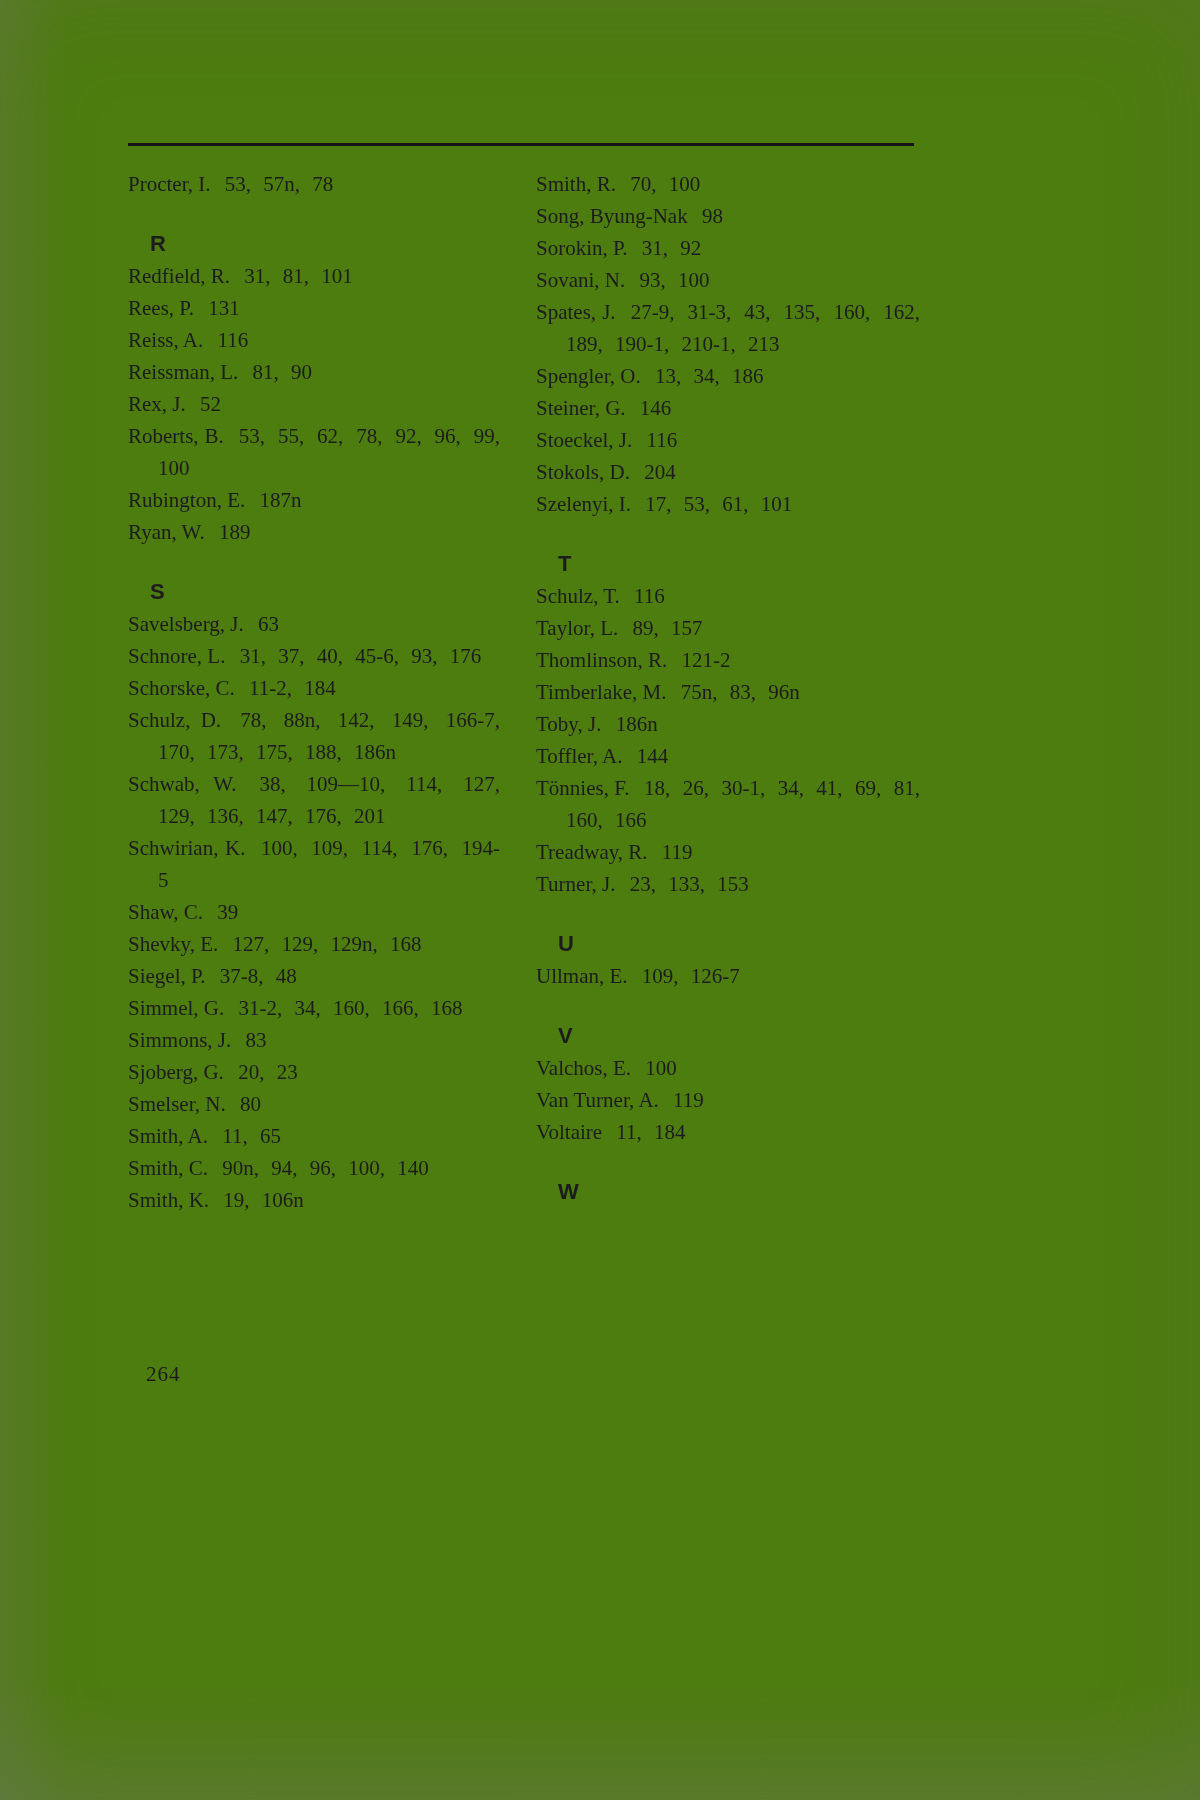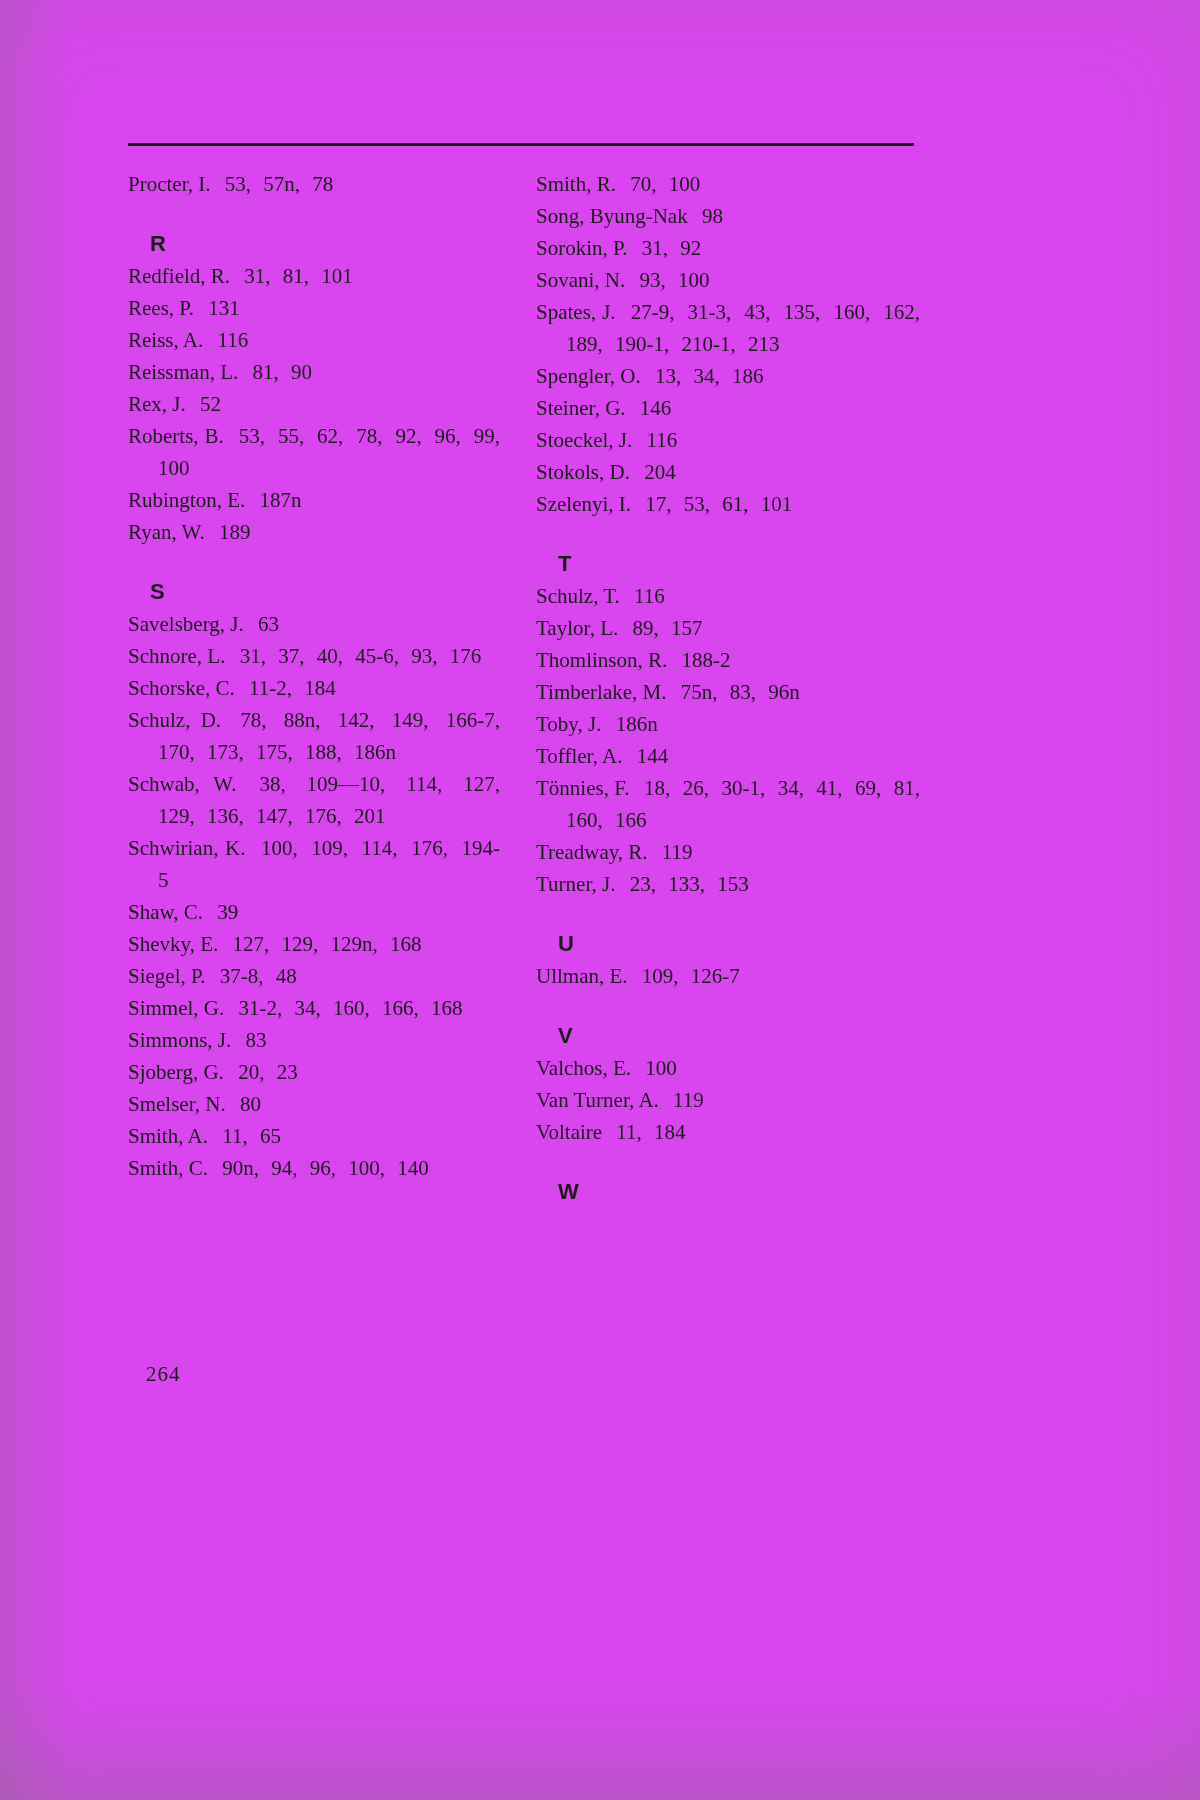--- a/index.html
+++ b/index.html
@@ -10,21 +10,21 @@
     width: 1200px;
     height: 1800px;
     background: #e9e8e5;
     font-family: "Liberation Serif", serif;
     color: #1c1c1c;
   }
   .scan {
     position: relative;
     width: 1200px;
     height: 1800px;
-    background: #d946ef;
+    background: #4d7c0f;
     box-shadow: inset 0 0 100px rgba(110, 110, 105, 0.18);
     overflow: hidden;
   }
   .edge-shade {
     position: absolute;
     pointer-events: none;
   }
   .edge-left {
     left: 0; top: 0; bottom: 0; width: 70px;
     background: linear-gradient(to right, rgba(120,120,115,0.18), rgba(120,120,115,0));
@@ -115,36 +115,37 @@
         <div class="entry"><span class="entry-name">Schwirian, K.</span> <span class="entry-pages">100, 109, 114, 176, 194-5</span></div>
         <div class="entry"><span class="entry-name">Shaw, C.</span> <span class="entry-pages">39</span></div>
         <div class="entry"><span class="entry-name">Shevky, E.</span> <span class="entry-pages">127, 129, 129n, 168</span></div>
         <div class="entry"><span class="entry-name">Siegel, P.</span> <span class="entry-pages">37-8, 48</span></div>
         <div class="entry"><span class="entry-name">Simmel, G.</span> <span class="entry-pages">31-2, 34, 160, 166, 168</span></div>
         <div class="entry"><span class="entry-name">Simmons, J.</span> <span class="entry-pages">83</span></div>
         <div class="entry"><span class="entry-name">Sjoberg, G.</span> <span class="entry-pages">20, 23</span></div>
         <div class="entry"><span class="entry-name">Smelser, N.</span> <span class="entry-pages">80</span></div>
         <div class="entry"><span class="entry-name">Smith, A.</span> <span class="entry-pages">11, 65</span></div>
         <div class="entry"><span class="entry-name">Smith, C.</span> <span class="entry-pages">90n, 94, 96, 100, 140</span></div>
+        <div class="entry"><span class="entry-name">Smith, K.</span> <span class="entry-pages">19, 106n</span></div>
       </div>
     <div class="col col-right" id="col-right">
         <div class="entry"><span class="entry-name">Smith, R.</span> <span class="entry-pages">70, 100</span></div>
         <div class="entry"><span class="entry-name">Song, Byung-Nak</span> <span class="entry-pages">98</span></div>
         <div class="entry"><span class="entry-name">Sorokin, P.</span> <span class="entry-pages">31, 92</span></div>
         <div class="entry"><span class="entry-name">Sovani, N.</span> <span class="entry-pages">93, 100</span></div>
         <div class="entry"><span class="entry-name">Spates, J.</span> <span class="entry-pages">27-9, 31-3, 43, 135, 160, 162, 189, 190-1, 210-1, 213</span></div>
         <div class="entry"><span class="entry-name">Spengler, O.</span> <span class="entry-pages">13, 34, 186</span></div>
         <div class="entry"><span class="entry-name">Steiner, G.</span> <span class="entry-pages">146</span></div>
         <div class="entry"><span class="entry-name">Stoeckel, J.</span> <span class="entry-pages">116</span></div>
         <div class="entry"><span class="entry-name">Stokols, D.</span> <span class="entry-pages">204</span></div>
         <div class="entry"><span class="entry-name">Szelenyi, I.</span> <span class="entry-pages">17, 53, 61, 101</span></div>
         <div class="section-letter">T</div>
         <div class="entry"><span class="entry-name">Schulz, T.</span> <span class="entry-pages">116</span></div>
         <div class="entry"><span class="entry-name">Taylor, L.</span> <span class="entry-pages">89, 157</span></div>
-        <div class="entry"><span class="entry-name">Thomlinson, R.</span> <span class="entry-pages">188-2</span></div>
+        <div class="entry"><span class="entry-name">Thomlinson, R.</span> <span class="entry-pages">121-2</span></div>
         <div class="entry"><span class="entry-name">Timberlake, M.</span> <span class="entry-pages">75n, 83, 96n</span></div>
         <div class="entry"><span class="entry-name">Toby, J.</span> <span class="entry-pages">186n</span></div>
         <div class="entry"><span class="entry-name">Toffler, A.</span> <span class="entry-pages">144</span></div>
         <div class="entry"><span class="entry-name">Tönnies, F.</span> <span class="entry-pages">18, 26, 30-1, 34, 41, 69, 81, 160, 166</span></div>
         <div class="entry"><span class="entry-name">Treadway, R.</span> <span class="entry-pages">119</span></div>
         <div class="entry"><span class="entry-name">Turner, J.</span> <span class="entry-pages">23, 133, 153</span></div>
         <div class="section-letter">U</div>
         <div class="entry"><span class="entry-name">Ullman, E.</span> <span class="entry-pages">109, 126-7</span></div>
         <div class="section-letter">V</div>
         <div class="entry"><span class="entry-name">Valchos, E.</span> <span class="entry-pages">100</span></div>

